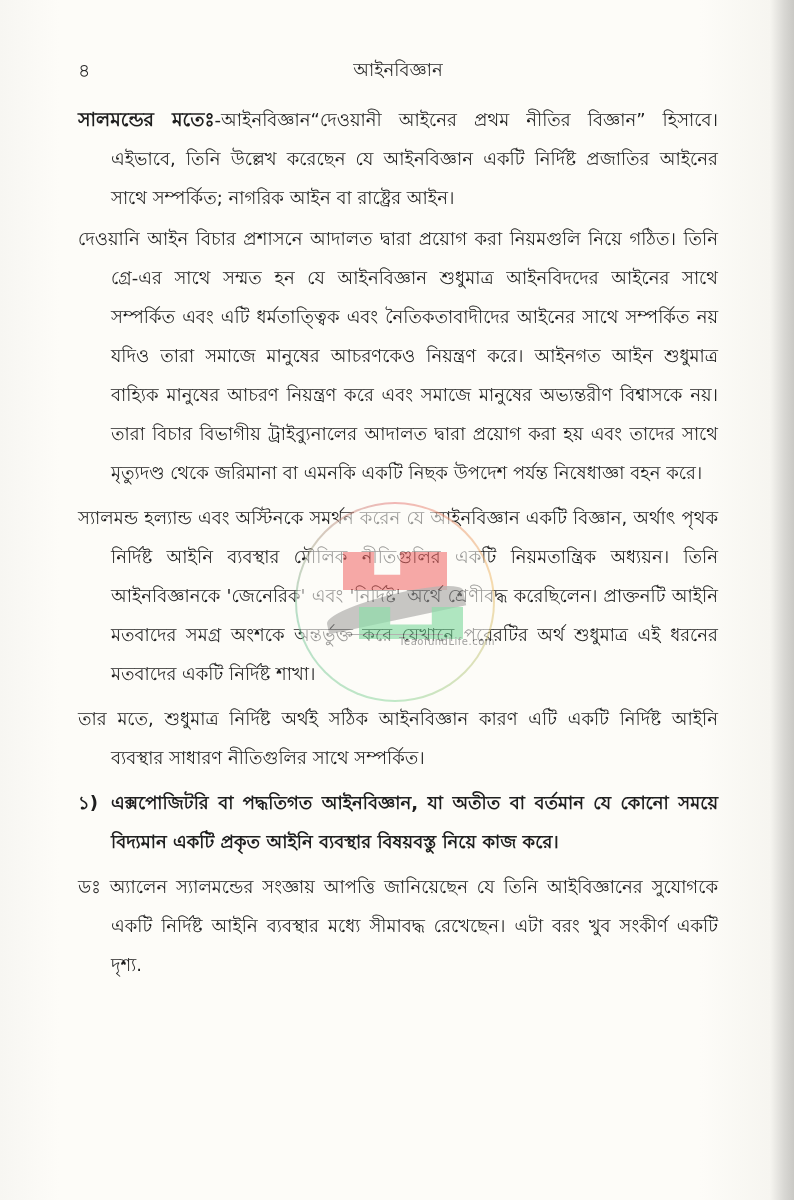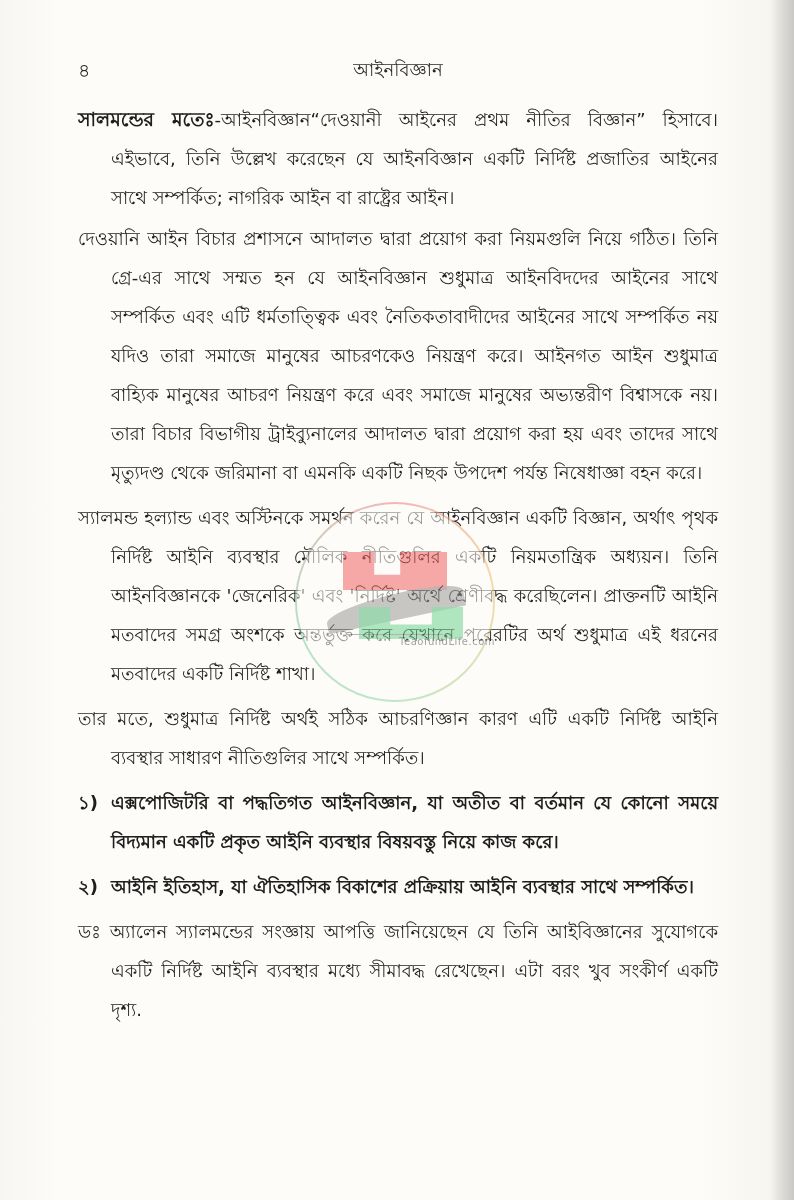--- a/index.html
+++ b/index.html
@@ -90,26 +90,25 @@
     <div class="running-title">আইনবিজ্ঞান</div>
   </div>
 
   <div class="content">
     <p class="para"><span class="bold-lead">সালমন্ডের মতেঃ</span><span>-আইনবিজ্ঞান“দেওয়ানী আইনের প্রথম নীতির বিজ্ঞান” হিসাবে। এইভাবে, তিনি উল্লেখ করেছেন যে আইনবিজ্ঞান একটি নির্দিষ্ট প্রজাতির আইনের সাথে সম্পর্কিত; নাগরিক আইন বা রাষ্ট্রের আইন।</span></p>
 
     <p class="para"><span>দেওয়ানি আইন বিচার প্রশাসনে আদালত দ্বারা প্রয়োগ করা নিয়মগুলি নিয়ে গঠিত। তিনি গ্রে-এর সাথে সম্মত হন যে আইনবিজ্ঞান শুধুমাত্র আইনবিদদের আইনের সাথে সম্পর্কিত এবং এটি ধর্মতাত্ত্বিক এবং নৈতিকতাবাদীদের আইনের সাথে সম্পর্কিত নয় যদিও তারা সমাজে মানুষের আচরণকেও নিয়ন্ত্রণ করে। আইনগত আইন শুধুমাত্র বাহ্যিক মানুষের আচরণ নিয়ন্ত্রণ করে এবং সমাজে মানুষের অভ্যন্তরীণ বিশ্বাসকে নয়। তারা বিচার বিভাগীয় ট্রাইব্যুনালের আদালত দ্বারা প্রয়োগ করা হয় এবং তাদের সাথে মৃত্যুদণ্ড থেকে জরিমানা বা এমনকি একটি নিছক উপদেশ পর্যন্ত নিষেধাজ্ঞা বহন করে।</span></p>
 
     <p class="para spaced"><span>স্যালমন্ড হল্যান্ড এবং অস্টিনকে সমর্থন করেন যে আইনবিজ্ঞান একটি বিজ্ঞান, অর্থাৎ পৃথক নির্দিষ্ট আইনি ব্যবস্থার মৌলিক নীতিগুলির একটি নিয়মতান্ত্রিক অধ্যয়ন। তিনি আইনবিজ্ঞানকে 'জেনেরিক' এবং 'নির্দিষ্ট' অর্থে শ্রেণীবদ্ধ করেছিলেন। প্রাক্তনটি আইনি মতবাদের সমগ্র অংশকে অন্তর্ভুক্ত করে যেখানে পরেরটির অর্থ শুধুমাত্র এই ধরনের মতবাদের একটি নির্দিষ্ট শাখা।</span></p>
 
-    <p class="para spaced"><span>তার মতে, শুধুমাত্র নির্দিষ্ট অর্থই সঠিক আচরণিজ্ঞান কারণ এটি একটি নির্দিষ্ট আইনি ব্যবস্থার সাধারণ নীতিগুলির সাথে সম্পর্কিত।</span></p>
+    <p class="para spaced"><span>তার মতে, শুধুমাত্র নির্দিষ্ট অর্থই সঠিক আইনবিজ্ঞান কারণ এটি একটি নির্দিষ্ট আইনি ব্যবস্থার সাধারণ নীতিগুলির সাথে সম্পর্কিত।</span></p>
 
 
     <p class="list-item"><span class="list-num">১)</span><span>এক্সপোজিটরি বা পদ্ধতিগত আইনবিজ্ঞান, যা অতীত বা বর্তমান যে কোনো সময়ে বিদ্যমান একটি প্রকৃত আইনি ব্যবস্থার বিষয়বস্তু নিয়ে কাজ করে।</span></p>
 
-    <p class="list-item"><span class="list-num">২)</span><span>আইনি ইতিহাস, যা ঐতিহাসিক বিকাশের প্রক্রিয়ায় আইনি ব্যবস্থার সাথে সম্পর্কিত।</span></p>
 
 
     <p class="para spaced"><span>ডঃ অ্যালেন স্যালমন্ডের সংজ্ঞায় আপত্তি জানিয়েছেন যে তিনি আইবিজ্ঞানের সুযোগকে একটি নির্দিষ্ট আইনি ব্যবস্থার মধ্যে সীমাবদ্ধ রেখেছেন। এটা বরং খুব সংকীর্ণ একটি দৃশ্য.</span></p>
   </div>
 
   <div class="watermark">
     <div class="wm-ring"></div>
     <div class="wm-red"></div>
     <div class="wm-gray"></div>
     <div class="wm-green"></div>

